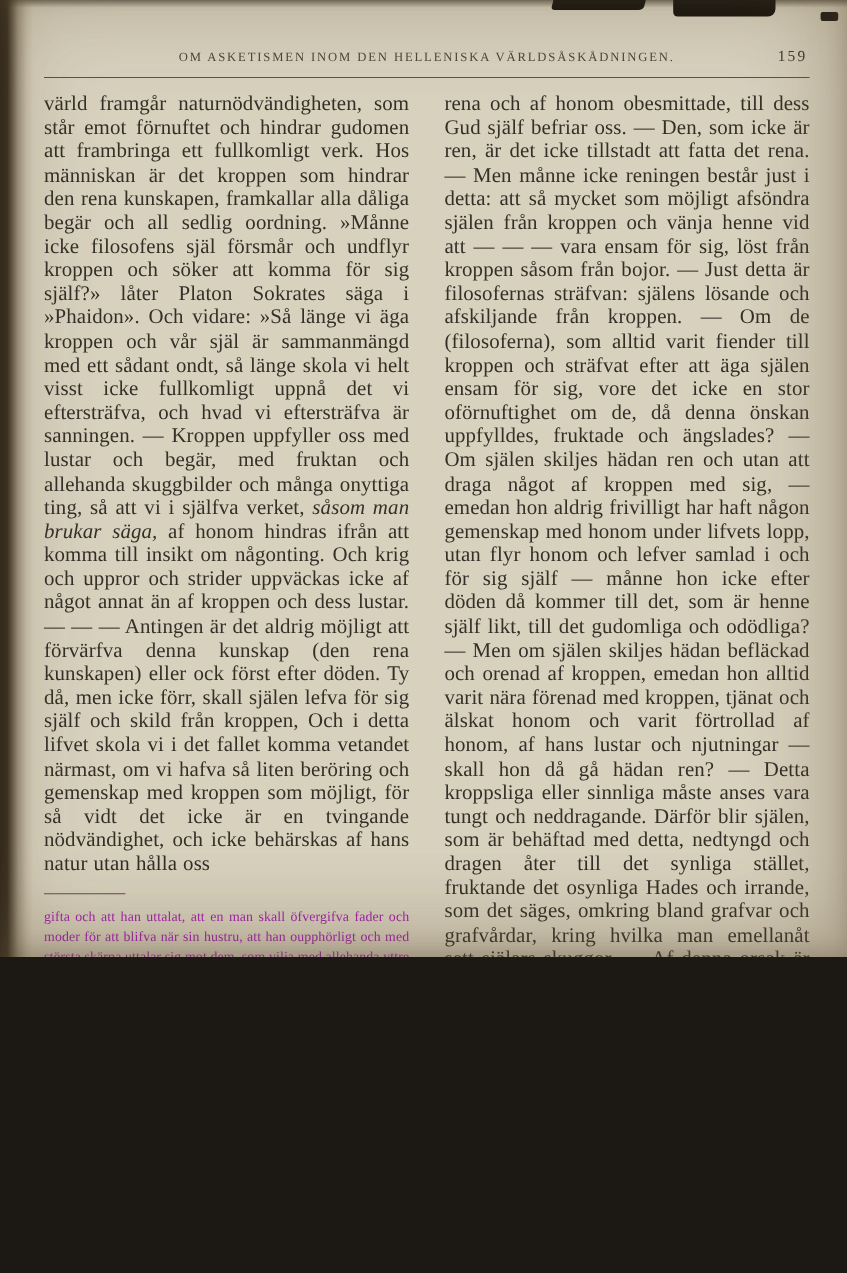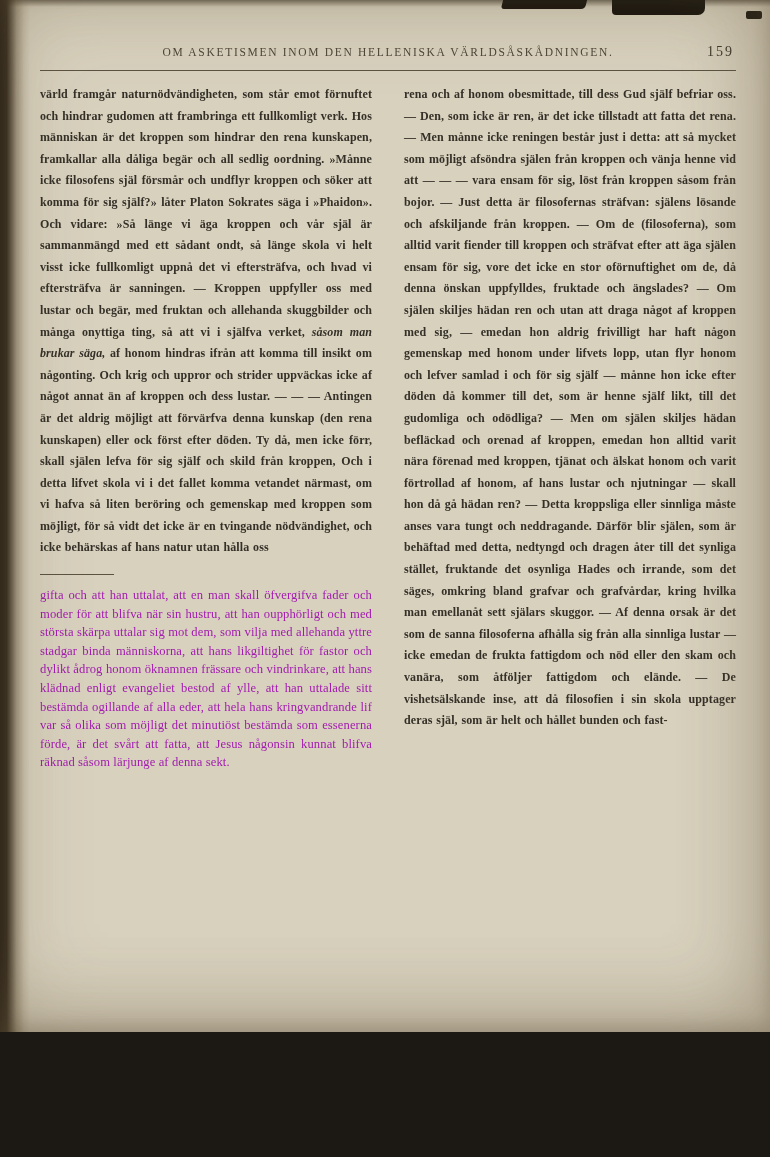--- a/index.html
+++ b/index.html
@@ -3,21 +3,21 @@
 <meta charset="utf-8">
 <style>
   html, body {
     margin: 0;
     padding: 0;
     background: #1c1813;
   }
   .page {
     position: relative;
     width: 770px;
-    height: 1032px;
+    height: 870px;
     background: #d8d1be;
     overflow: hidden;
     font-family: "Liberation Serif", "DejaVu Serif", serif;
     color: #35312a;
   }
   
   .page::after {
     content: "";
     position: absolute;
     inset: 0;
@@ -85,28 +85,27 @@
     top: 84px;
     left: 40px;
     right: 34px;
     display: flex;
     gap: 32px;
   }
   .col { flex: 1 1 0; min-width: 0; }
 
   .body-text {
     margin: 0;
-    font-size: 12px;
+    font-size: 19px;
     line-height: 21.6px;
     text-align: justify;
     letter-spacing: 0.1px;
     word-spacing: 0.6px;
     color: #343028;
     hyphens: auto;
-    font-weight: bold;
   }
   .body-text i { font-style: italic; }
 
   .footnote-rule {
     width: 74px;
     border-top: 1px solid rgba(70, 60, 44, 0.85);
     margin: 15px 0 11px 0;
   }
   .footnote {
     margin: 0;

